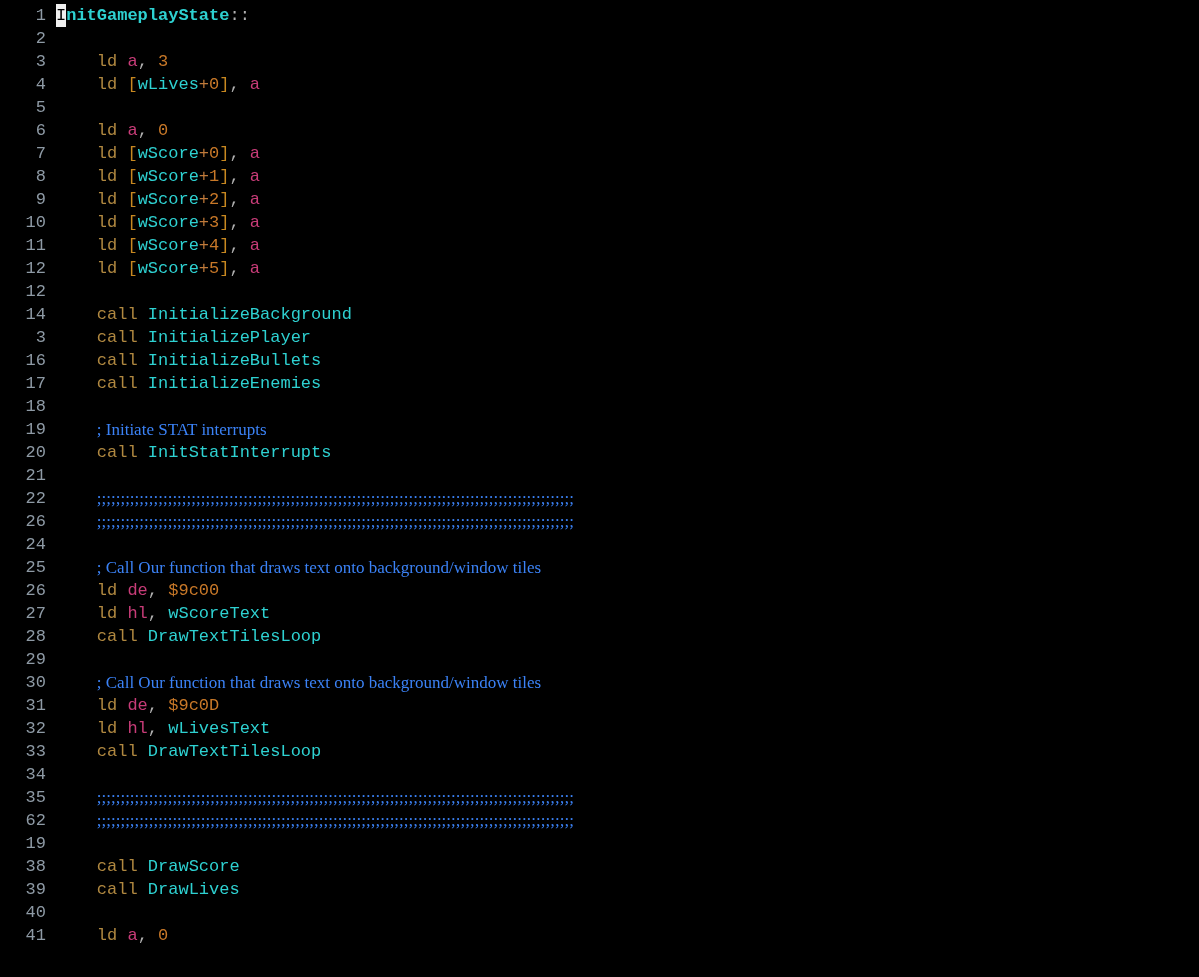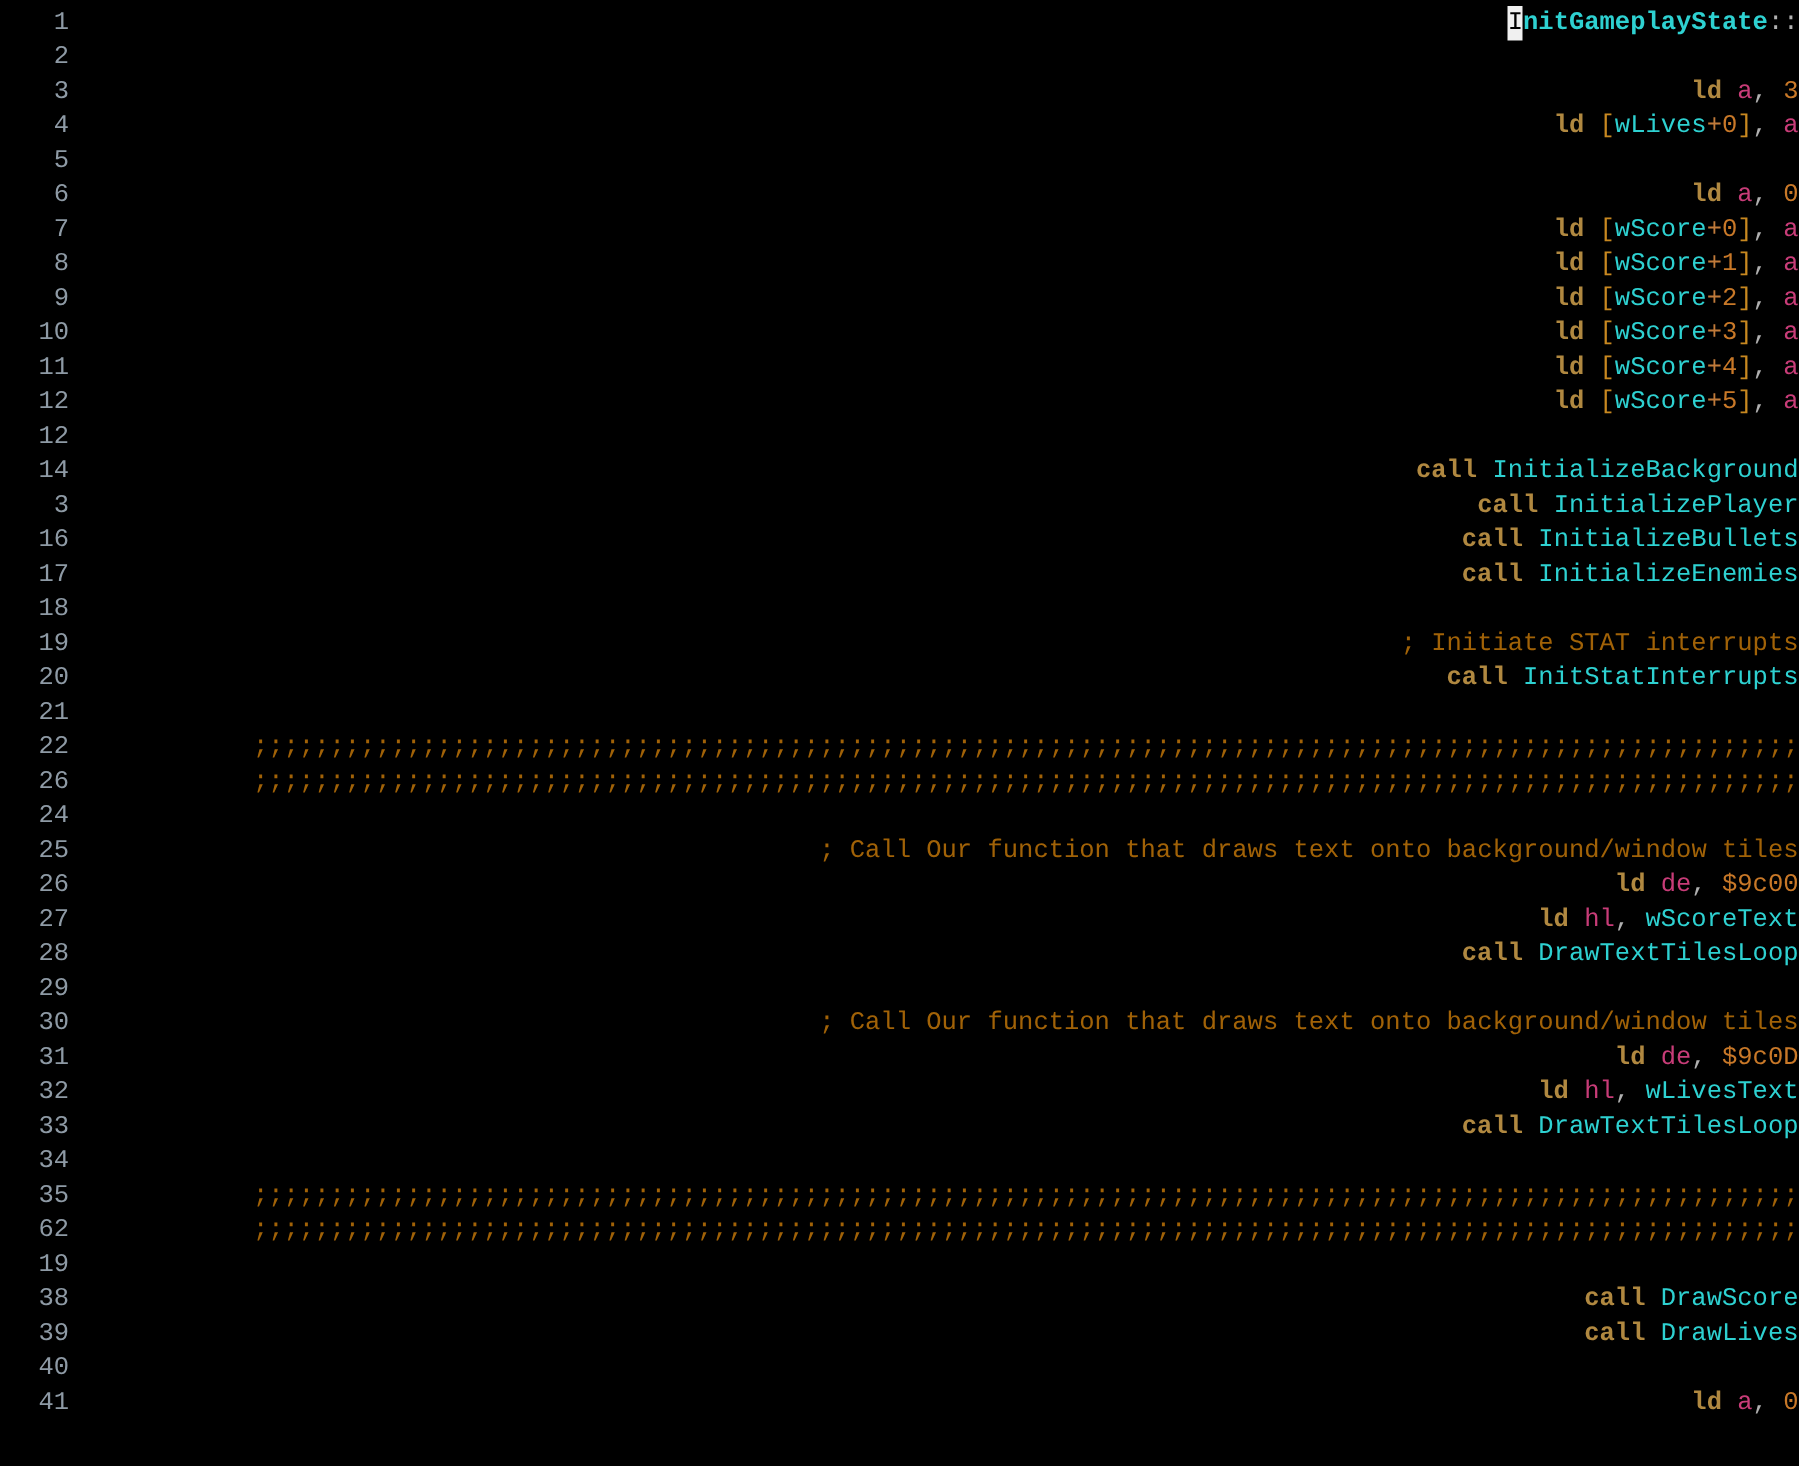--- a/index.html
+++ b/index.html
@@ -21,35 +21,34 @@
     color: #8e9aa5;
     user-select: none;
     padding-right: 10px;
   }
   .gutter div {
     height: 23px;
   }
   .code {
     flex: 1;
     white-space: pre;
-    text-align: right;
   }
   .code-line {
     height: 23px;
   }
   .tok-label   { color: #2ed1d1; font-weight: bold; }
   .tok-dcolon  { color: #b0b0b0; }
-  .tok-mnem    { color: #b08840; font-weight: bold; }
+  .tok-mnem    { color: #b08840; }
   .tok-reg     { color: #c83c78; }
   .tok-punct   { color: #b0b0b0; }
   .tok-bracket { color: #c88820; }
   .tok-ident   { color: #2ed1d1; font-weight: normal; }
   .tok-plus    { color: #c07a3a; }
   .tok-num     { color: #c87828; }
-  .tok-comment { color: #a16207; }
+  .tok-comment { color: #3b82f6; font-family: Liberation Serif, serif; }
   .tok-hex     { color: #c87828; }
   .cursor {
     display: inline-block;
     background: #f0f0f0;
     color: #000;
   }
 </style>
 </head>
 <body>
 

